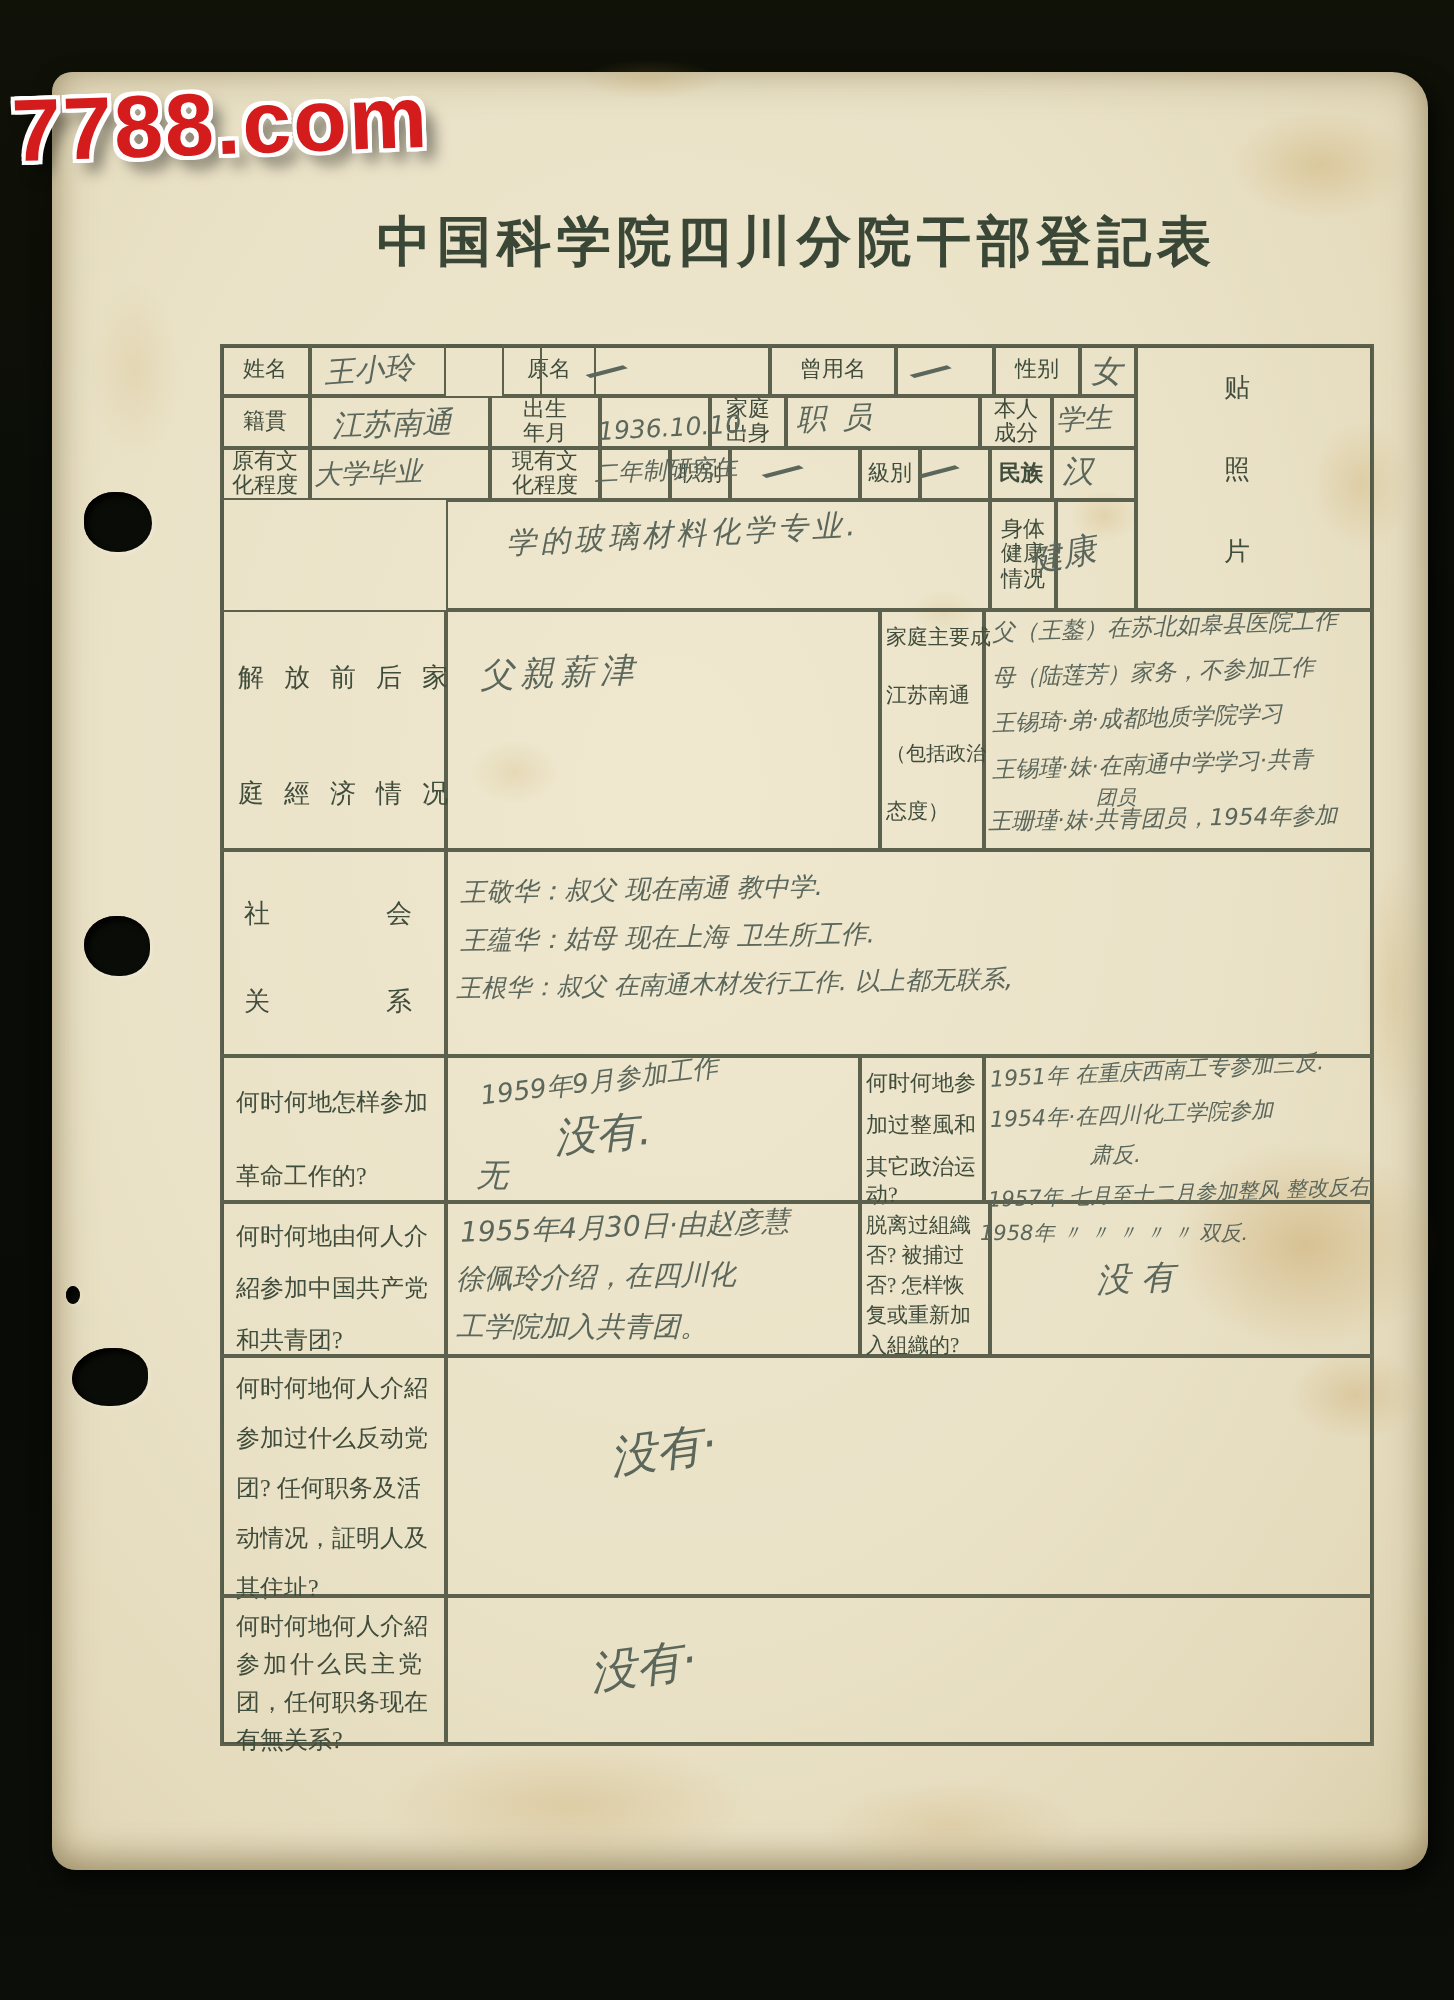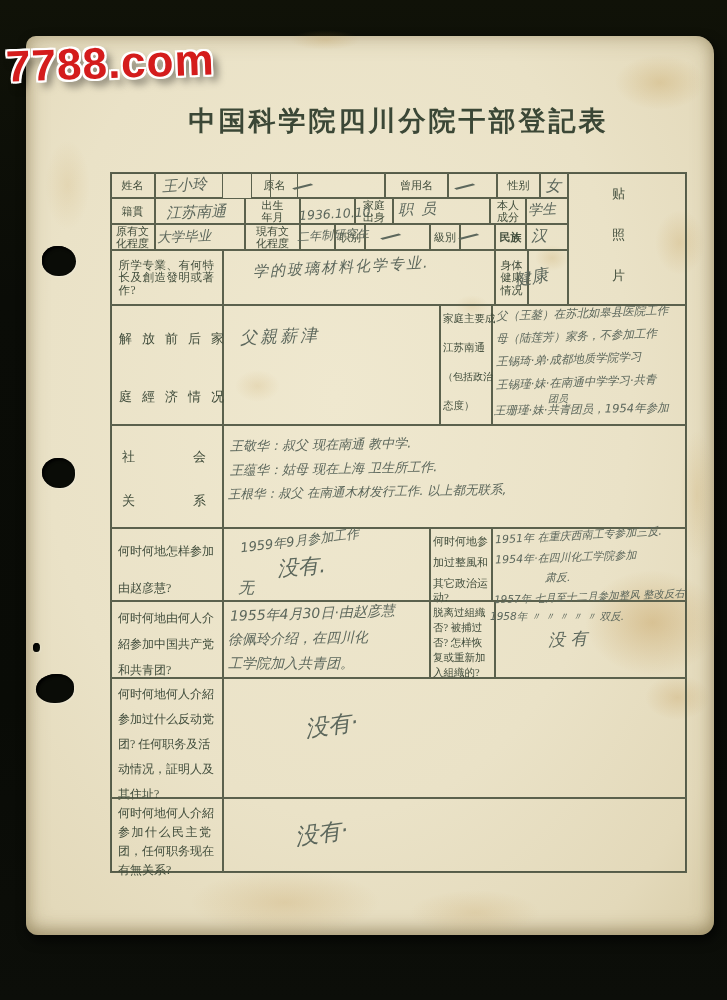--- a/index.html
+++ b/index.html
@@ -117,23 +117,20 @@
   <div class="cell" style="left:365px;top:224px;width:65px;height:26px;"></div>
   <div class="cell lbl" style="left:430px;top:224px;width:30px;height:26px;">
       <span class="lin">級別</span>
     </div>
   <div class="cell" style="left:460px;top:224px;width:35px;height:26px;"></div>
   <div class="cell lbl" style="left:495px;top:224px;width:31px;height:26px;font-weight:bold;">
       <span class="lin">民族</span>
     </div>
   <div class="cell" style="left:526px;top:224px;width:42px;height:26px;"></div>
 
-  <div class="cell lbl" style="left:110px;top:250px;width:113px;height:55px;">
-      <span class="lin" style="width:96px;text-align:left;font-size:11.5px;letter-spacing:.5px;">所学专業、有何特长及創造發明或著作?</span>
-    </div>
   <div class="cell" style="left:223px;top:250px;width:272px;height:55px;"></div>
   <div class="cell lbl" style="left:495px;top:250px;width:33px;height:55px;">
       <span class="lin" style="width:24px;">身体健康情况</span>
     </div>
   <div class="cell" style="left:528px;top:250px;width:40px;height:55px;"></div>
 
   <div class="cell" style="left:110px;top:305px;width:113px;height:120px;"></div>
   <div class="cell" style="left:223px;top:305px;width:217px;height:120px;"></div>
   <div class="cell" style="left:440px;top:305px;width:52px;height:120px;"></div>
   <div class="cell" style="left:492px;top:305px;width:195px;height:120px;"></div>
@@ -147,21 +144,21 @@
   <div class="cell" style="left:110px;top:425px;width:113px;height:103px;"></div>
   <div class="cell" style="left:223px;top:425px;width:464px;height:103px;"></div>
   <div class="olbl" style="left:122px;top:448px;font-size:13px;letter-spacing:58px;">社会</div>
   <div class="olbl" style="left:122px;top:492px;font-size:13px;letter-spacing:58px;">关系</div>
 
   <div class="cell" style="left:110px;top:528px;width:113px;height:73px;"></div>
   <div class="cell" style="left:223px;top:528px;width:207px;height:73px;"></div>
   <div class="cell" style="left:430px;top:528px;width:62px;height:73px;"></div>
   <div class="cell" style="left:492px;top:528px;width:195px;height:73px;"></div>
   <div class="olbl" style="left:118px;top:543px;font-size:12px;">何时何地怎样参加</div>
-  <div class="olbl" style="left:118px;top:580px;font-size:12px;">由赵彦慧?</div>
+  <div class="olbl" style="left:118px;top:580px;font-size:12px;">革命工作的?</div>
   <div class="olbl" style="left:433px;top:534px;font-size:11px;">何时何地参</div>
   <div class="olbl" style="left:433px;top:555px;font-size:11px;">加过整風和</div>
   <div class="olbl" style="left:433px;top:576px;font-size:11px;">其它政治运</div>
   <div class="olbl" style="left:433px;top:590px;font-size:11px;">动?</div>
 
   <div class="cell" style="left:110px;top:601px;width:113px;height:77px;"></div>
   <div class="cell" style="left:223px;top:601px;width:207px;height:77px;"></div>
   <div class="cell" style="left:430px;top:601px;width:65px;height:77px;"></div>
   <div class="cell" style="left:495px;top:601px;width:192px;height:77px;"></div>
   <div class="olbl" style="left:118px;top:610px;font-size:12px;">何时何地由何人介</div>

